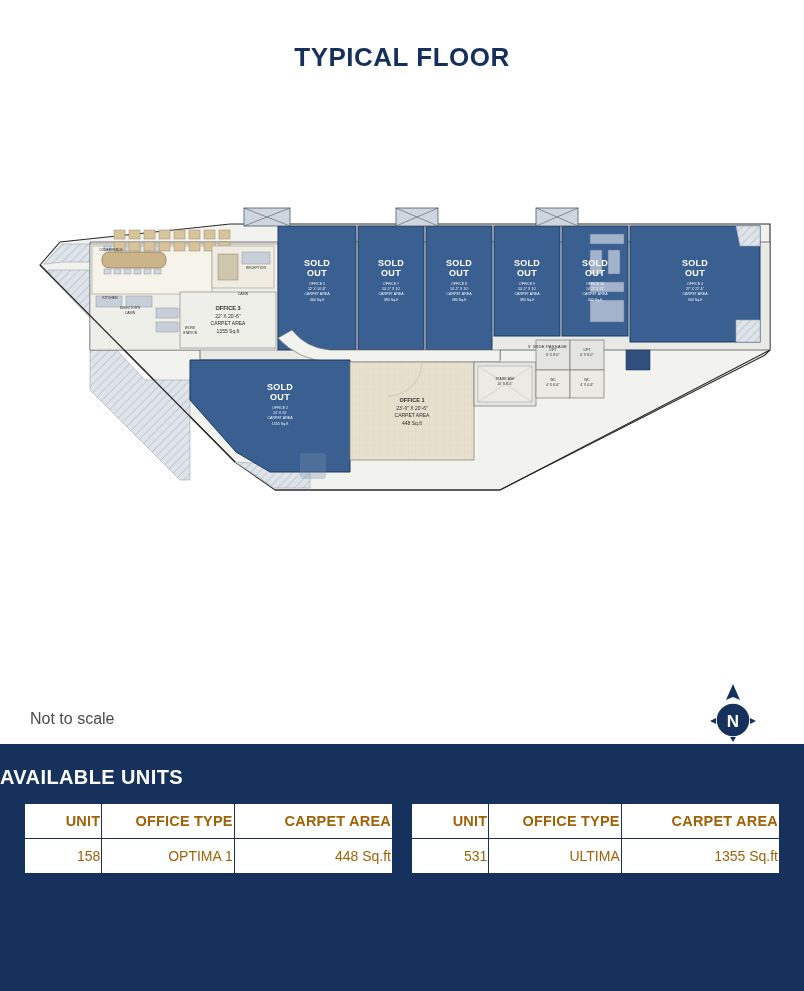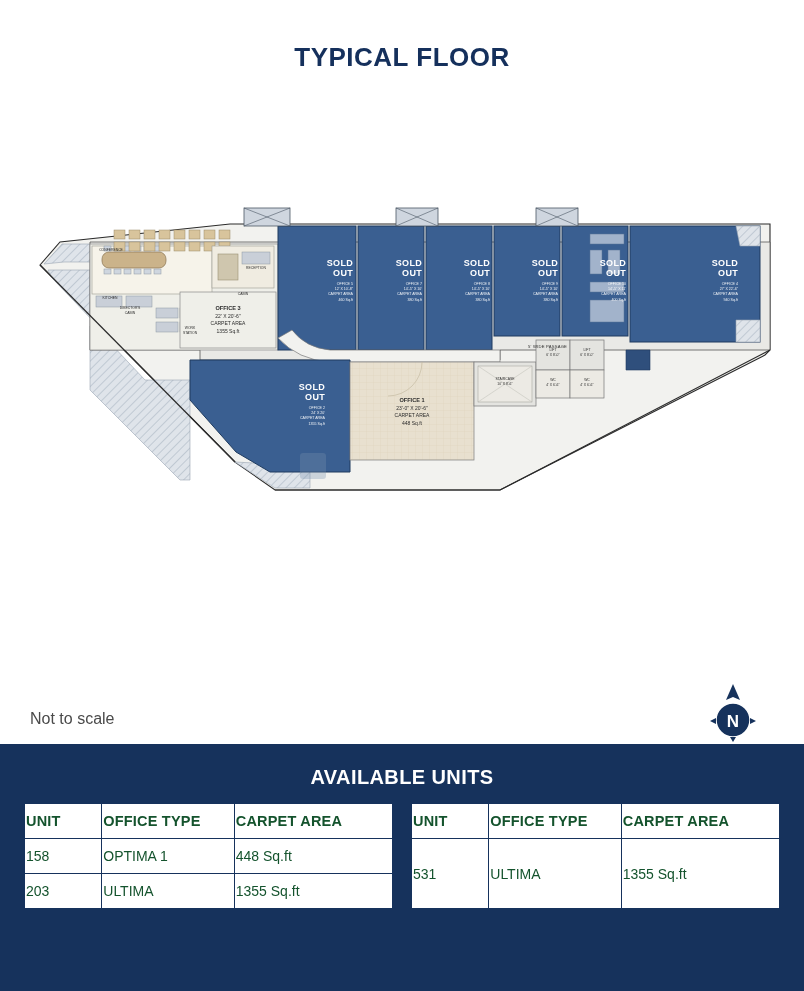--- a/index.html
+++ b/index.html
@@ -32,21 +32,21 @@
     position: absolute;
     top: 200px; left: 30px;
     width: 744px; height: 330px;
   }
   .plan-svg { display: block; }
 
   .sold-label {
     position: absolute;
     color: #ffffff;
     font-weight: bold;
-    text-align: right;
+    text-align: center;
     line-height: 1.15;
     font-size: 9px;
     letter-spacing: 0.3px;
     pointer-events: none;
   }
   .sold-label .sub {
     display: block;
     font-weight: normal;
     font-size: 3.6px;
     line-height: 1.5;
@@ -114,41 +114,40 @@
   
   .panel {
     position: absolute;
     left: 0; bottom: 0;
     width: 804px; height: 247px;
     background: #16325c;
     border-top: 4px solid #16325c;
   }
   .panel-title {
     margin-top: 18px;
-    text-align: center;
     color: #ffffff;
     font-size: 20px;
     font-weight: bold;
     letter-spacing: 0.4px;
   }
   .tables {
     display: flex;
     gap: 18px;
     margin: 14px 24px 0 24px;
   }
   table.units {
     flex: 1;
     border-collapse: collapse;
     background: #ffffff;
     table-layout: fixed;
   }
   table.units th, table.units td {
     border: 1px solid #16325c;
-    text-align: left;
-    color: #14532d;
+    text-align: right;
+    color: #a16207;
     height: 35px;
     font-size: 14px;
   }
   table.units th {
     font-weight: bold;
     font-size: 14.5px;
     letter-spacing: 0.2px;
   }
   table.units col.c1 { width: 21%; }
   table.units col.c2 { width: 36%; }
@@ -370,25 +369,20 @@
             <th>UNIT</th>
             <th>OFFICE TYPE</th>
             <th>CARPET AREA</th>
           </tr>
         </thead>
         <tbody>
           <tr>
             <td>158</td>
             <td>OPTIMA 1</td>
             <td>448 Sq.ft</td>
-          </tr>
-          <tr>
-            <td>203</td>
-            <td>ULTIMA</td>
-            <td>1355 Sq.ft</td>
           </tr>
         </tbody>
       </table>
 
       <table class="units">
         <colgroup>
             <col class="c1">
             <col class="c2">
             <col class="c3">
           </colgroup>

